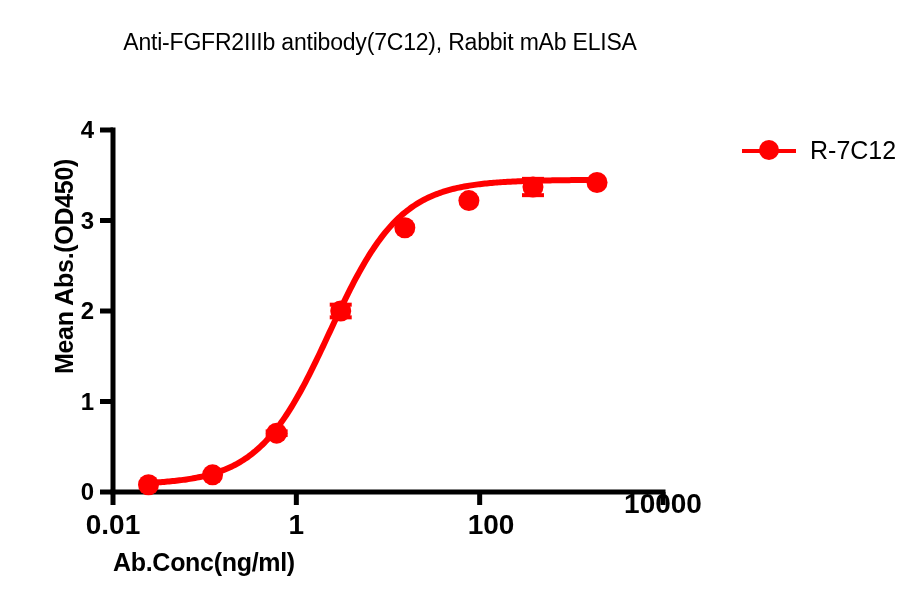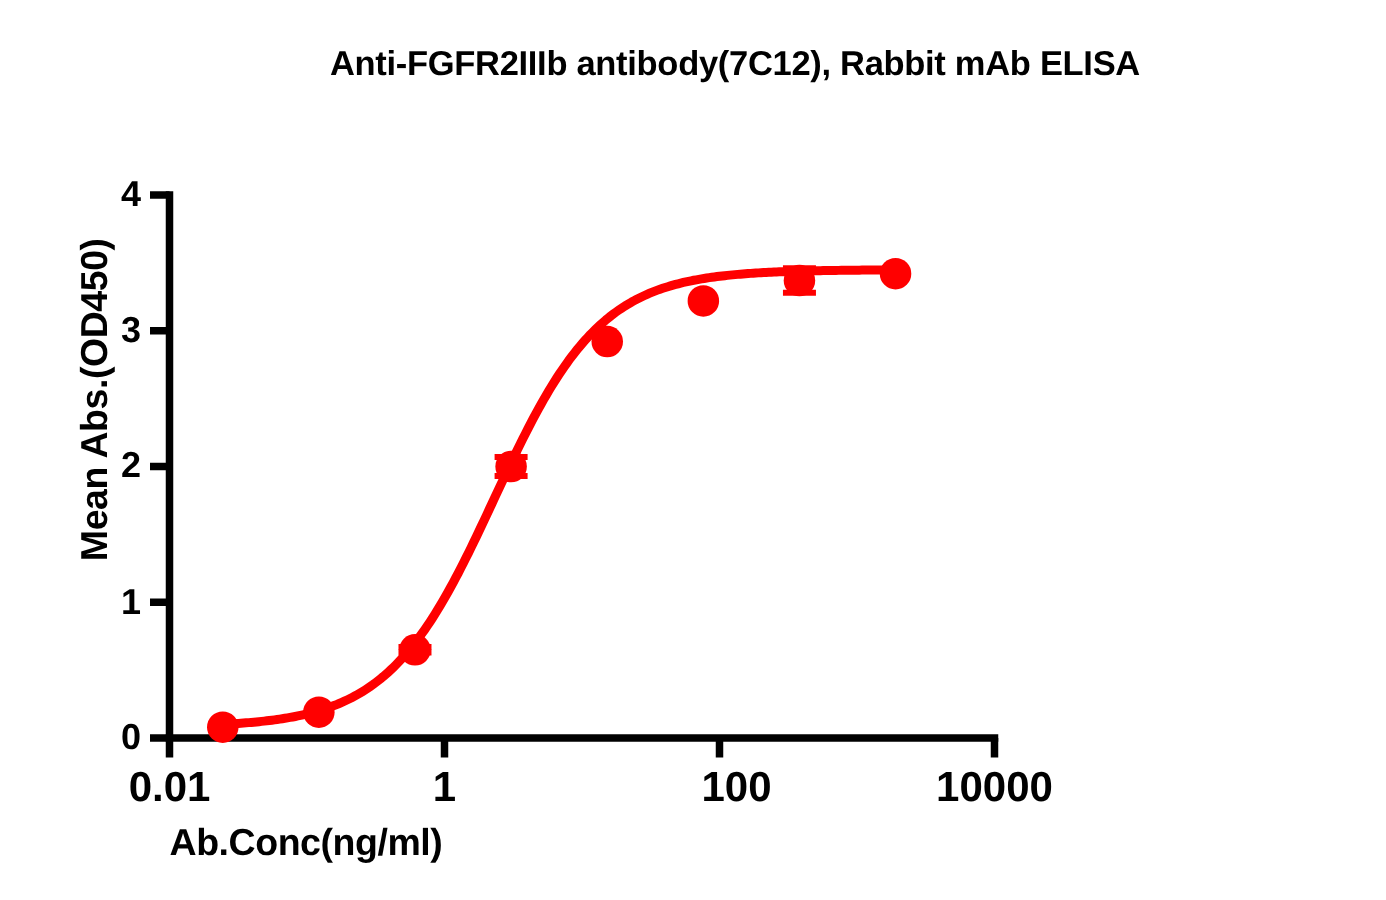--- a/index.html
+++ b/index.html
@@ -26,25 +26,24 @@
   
   .title-block {
     position: absolute;
     left: 0;
     top: 28px;
     width: 760px;
     text-align: center;
   }
   .chart-title {
     font-size: 23px;
-    font-weight: bold;
+    font-weight: normal;
     letter-spacing: -0.2px;
     line-height: 28px;
     white-space: nowrap;
-    text-align: right;
   }
   .chart-subtitle {
     font-size: 19px;
     font-weight: bold;
     letter-spacing: -0.1px;
     line-height: 25px;
     white-space: nowrap;
   }
 
   
@@ -186,17 +185,24 @@
       <div class="ytick" style="left: 48px; top: 480px;">0</div>
       <div class="ytick" style="left: 48px; top: 389.5px;">1</div>
       <div class="ytick" style="left: 48px; top: 299px;">2</div>
       <div class="ytick" style="left: 48px; top: 208.5px;">3</div>
       <div class="ytick" style="left: 48px; top: 118px;">4</div>
     </div>
   <div id="xtick-labels">
       <div class="xtick" style="width: 140px; left: 43px; top: 513px;">0.01</div>
       <div class="xtick" style="width: 140px; left: 226.333px; top: 513px;">1</div>
       <div class="xtick" style="width: 140px; left: 421px; top: 513px;">100</div>
-      <div class="xtick" style="width: 140px; left: 593px; top: 513px;">10000</div>
+      <div class="xtick" style="width: 140px; left: 593px; top: 492px;">10000</div>
     </div>
 
+  <div class="legend">
+    <span class="legend-marker">
+      <span class="legend-line"></span>
+      <span class="legend-dot"></span>
+    </span>
+    <span class="legend-label">R-7C12</span>
+  </div>
 
 </div>
 
 </body></html>

